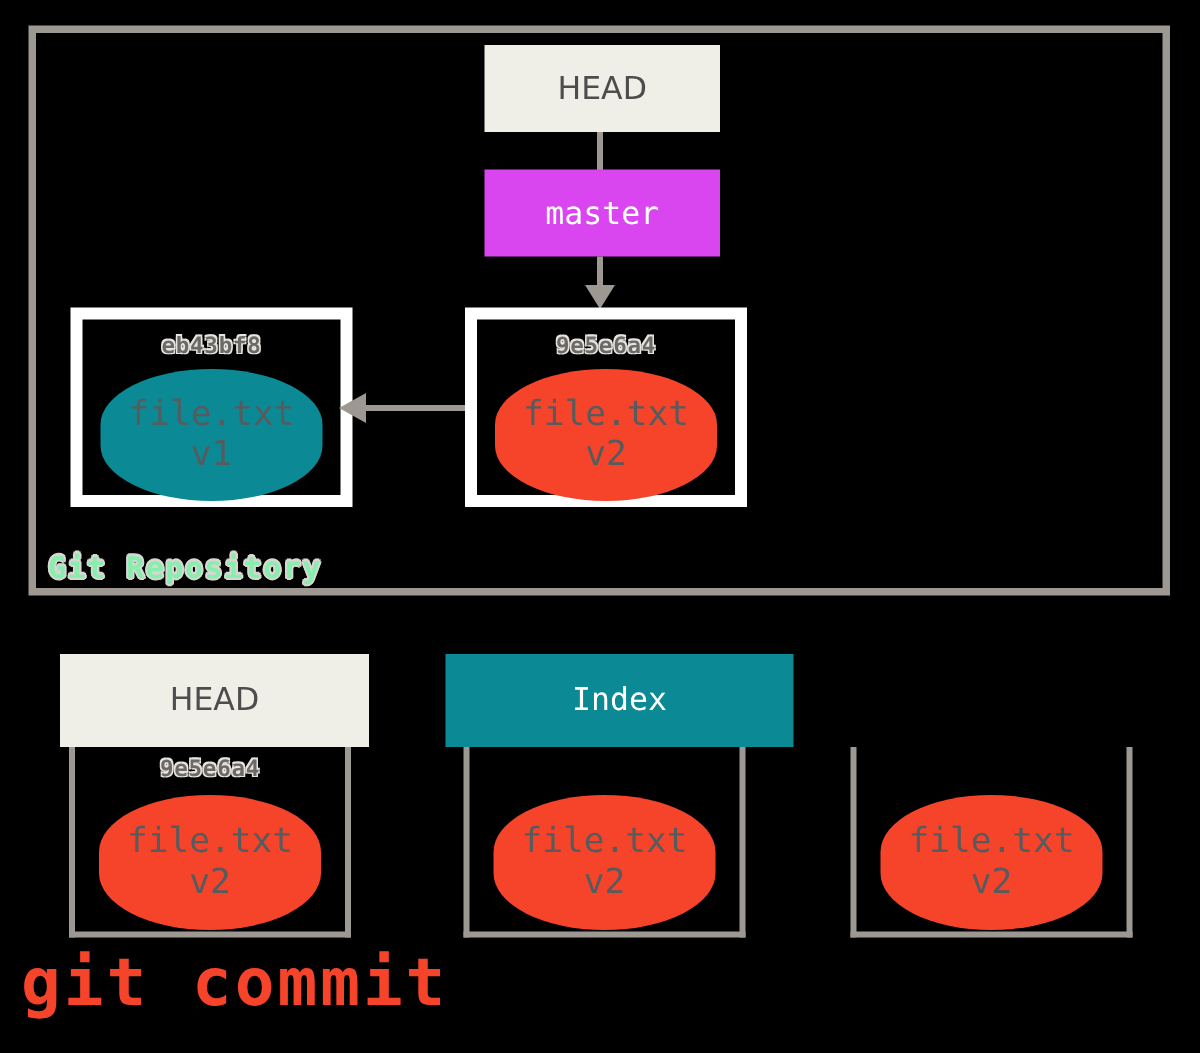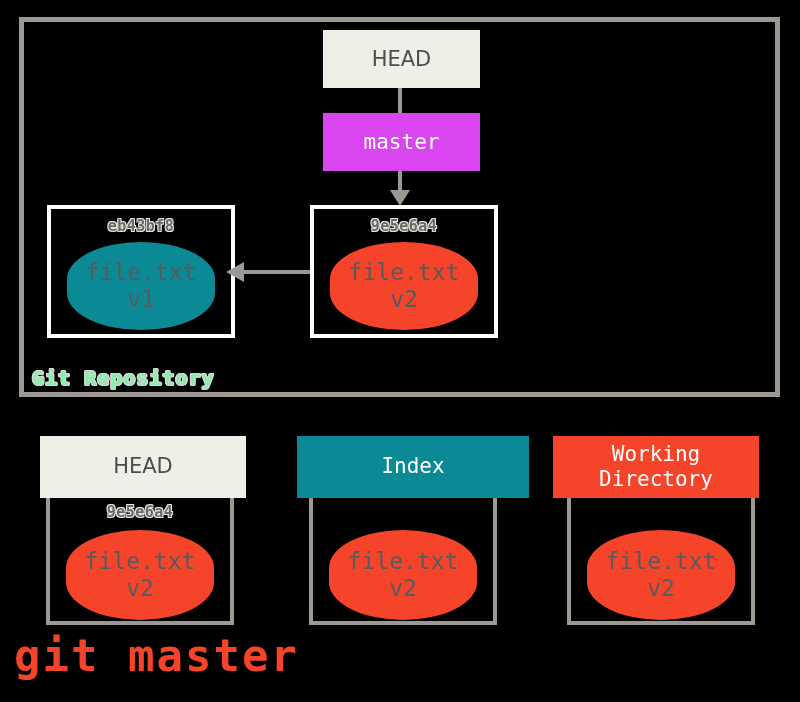--- a/index.html
+++ b/index.html
@@ -113,21 +113,21 @@
     width: 0;
     height: 0;
     border-top: 10px solid transparent;
     border-bottom: 10px solid transparent;
     border-right: 18px solid #9d9892;
   }
 
   
   .commit-box {
     position: absolute;
-    border: 4px solid #ffffff;
+    border: 8px solid #ffffff;
     box-sizing: border-box;
     background: transparent;
   }
   .commit-1 { left: 47px;  top: 205px; width: 188px; height: 133px; }
   .commit-2 { left: 310px; top: 205px; width: 188px; height: 133px; }
 
   .commit-hash {
     position: absolute;
     top: 8px;
     left: 0;
@@ -294,28 +294,22 @@
   <div class="area-header hdr-2">
     <span>Index</span>
   </div>
   <div class="area-walls walls-2">
     <div class="blob area-blob blob-red">
       <span class="blob-line">file.txt</span>
       <span class="blob-line">v2</span>
     </div>
   </div>
 
-  <div class="area-header hdr-3">
-    <span style="display:block">
-      <span class="blob-line">Working</span>
-      <span class="blob-line">Directory</span>
-    </span>
-  </div>
   <div class="area-walls walls-3">
     <div class="blob area-blob blob-red">
       <span class="blob-line">file.txt</span>
       <span class="blob-line">v2</span>
     </div>
   </div>
 
-  <div class="command">git master</div>
+  <div class="command">git commit</div>
 
 </div>
 
 </body></html>

